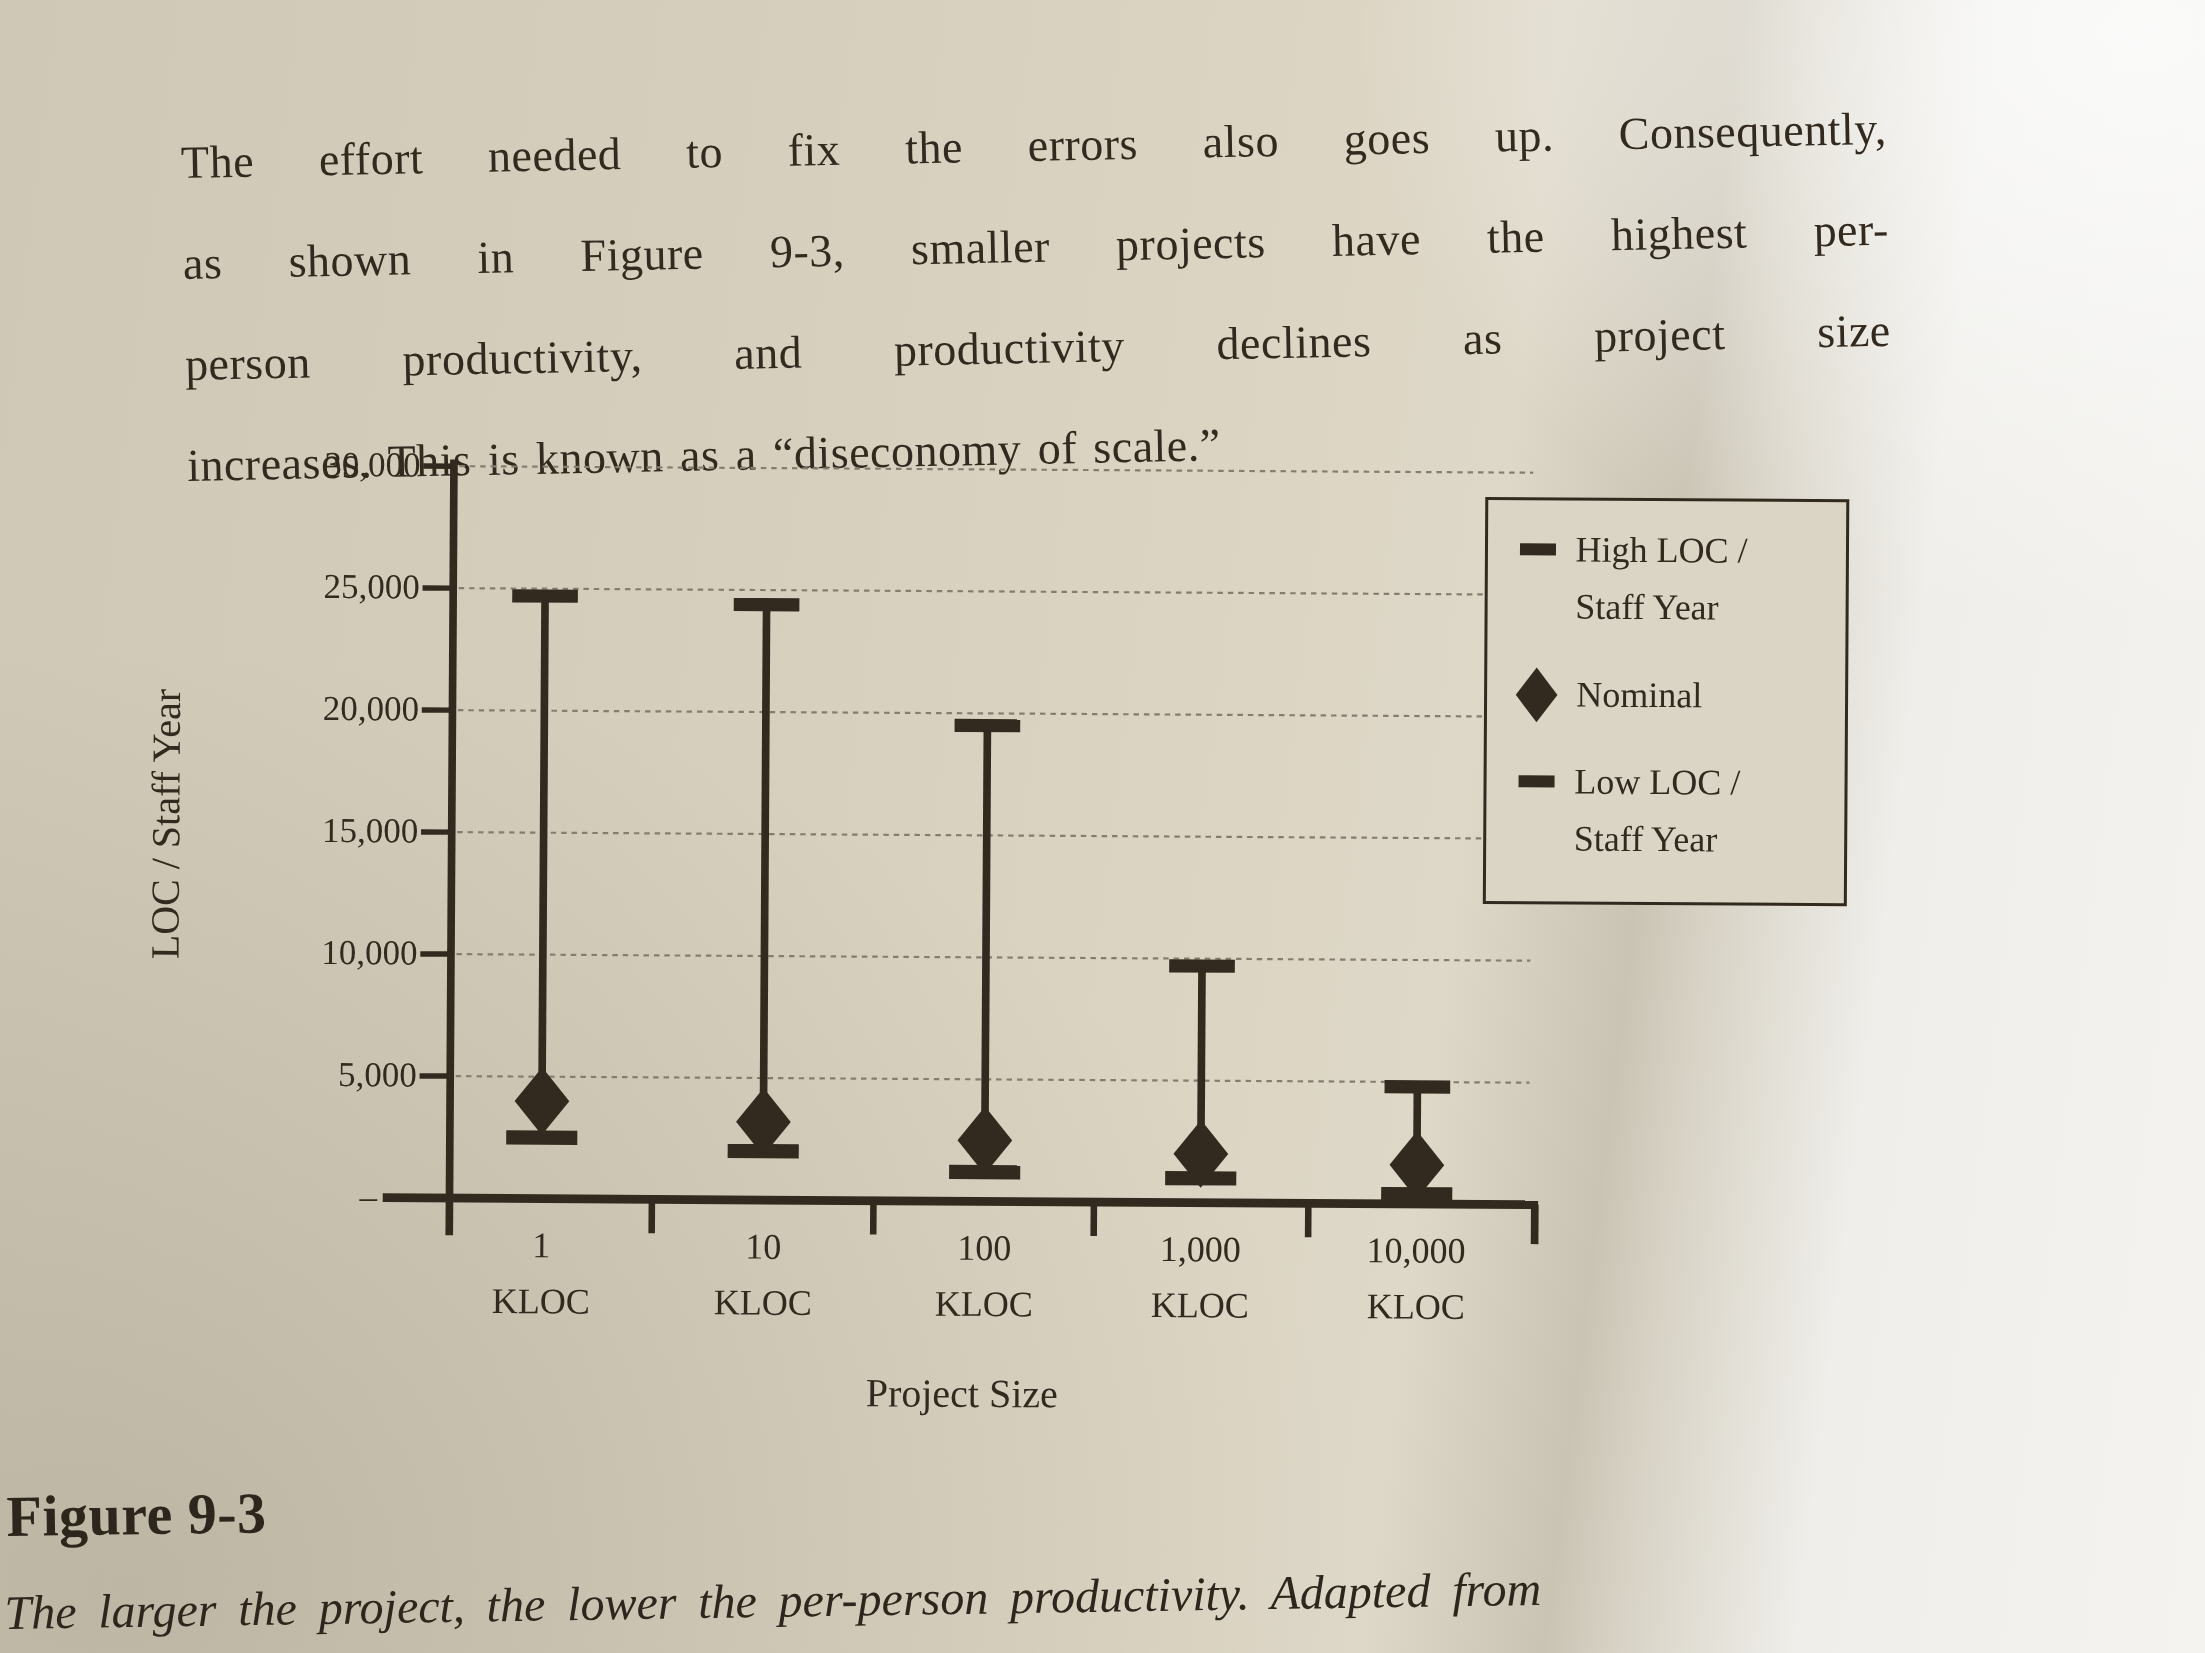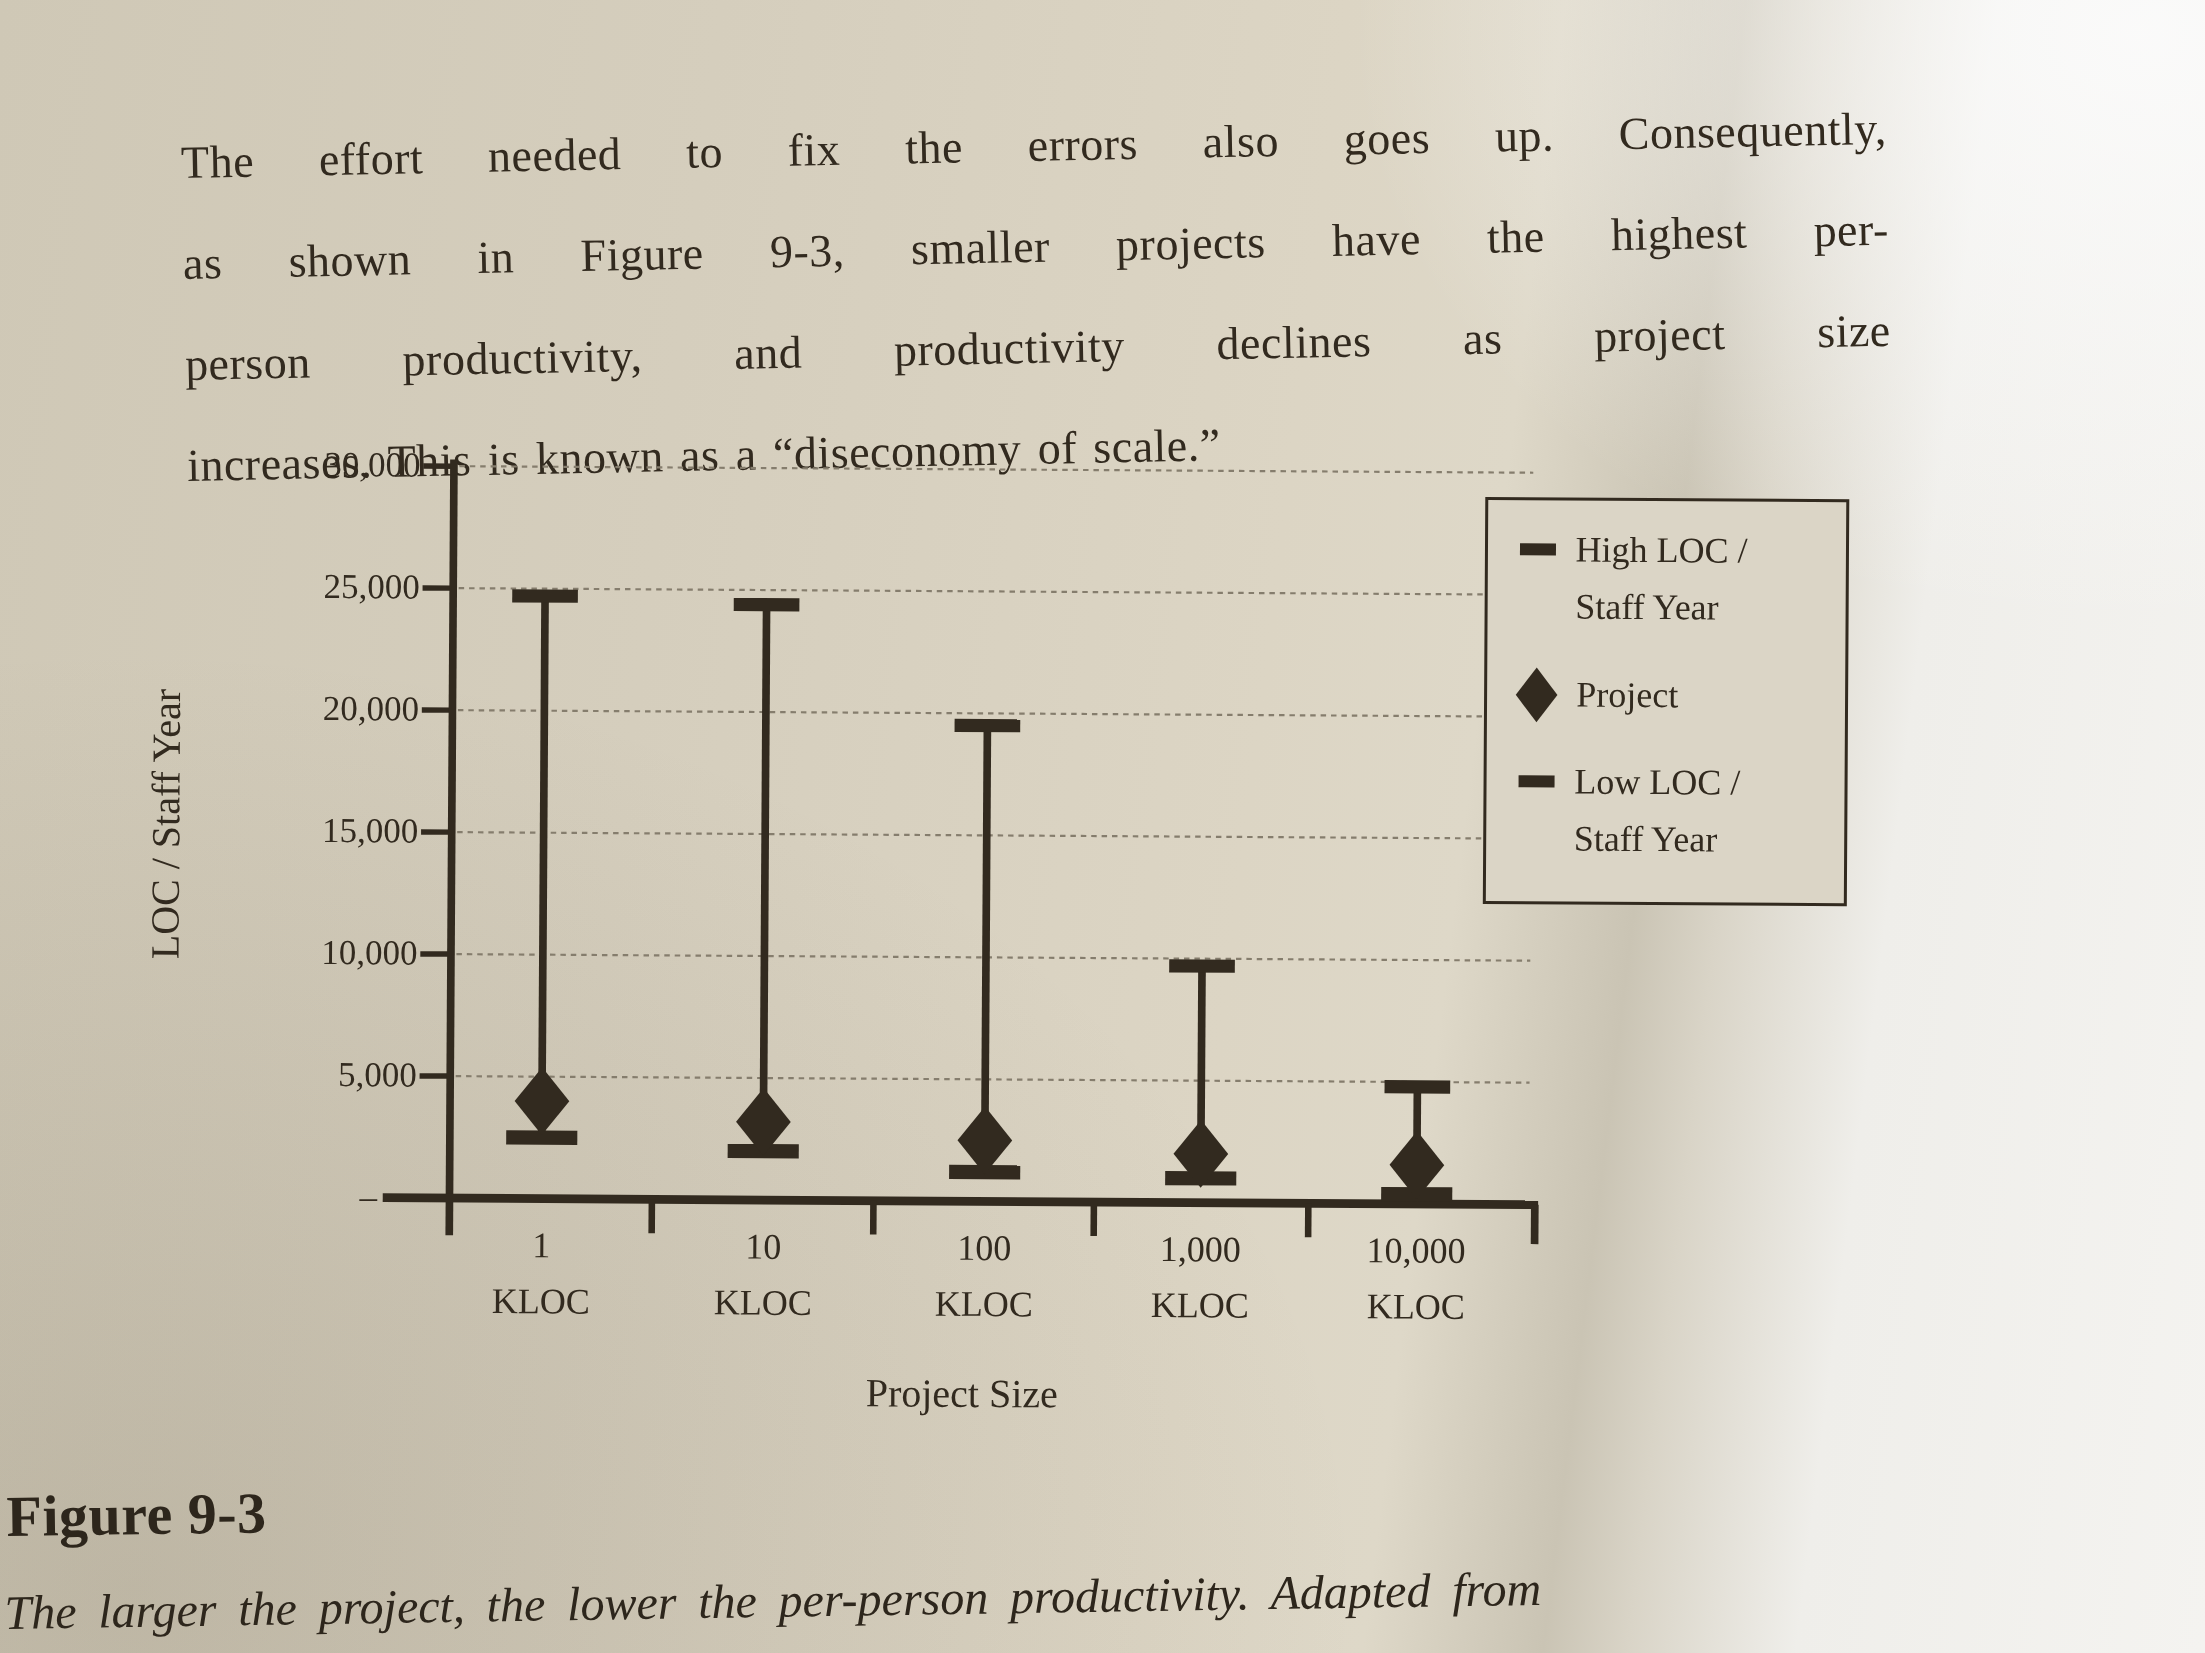--- a/index.html
+++ b/index.html
@@ -155,21 +155,21 @@
       <div class="legend-item">
         <span class="sym dash"></span>
         <span class="legend-text">
           <span>High LOC /</span>
           <span>Staff Year</span>
         </span>
       </div>
       <div class="legend-item">
         <span class="sym diamond"></span>
         <span class="legend-text">
-          <span>Project</span>
+          <span>Nominal</span>
         </span>
       </div>
       <div class="legend-item">
         <span class="sym dash"></span>
         <span class="legend-text">
           <span>Low LOC /</span>
           <span>Staff Year</span>
         </span>
       </div>
     </div>

